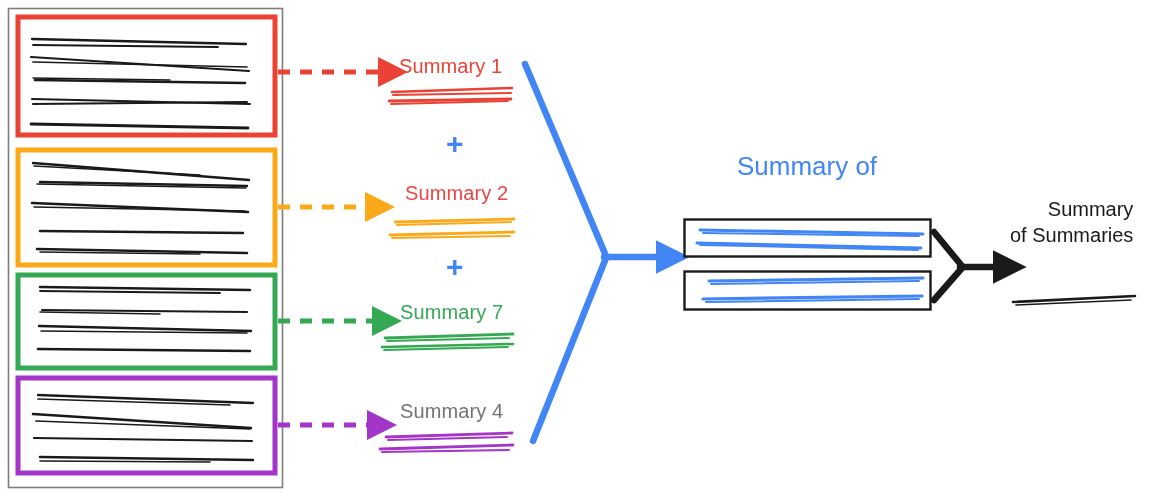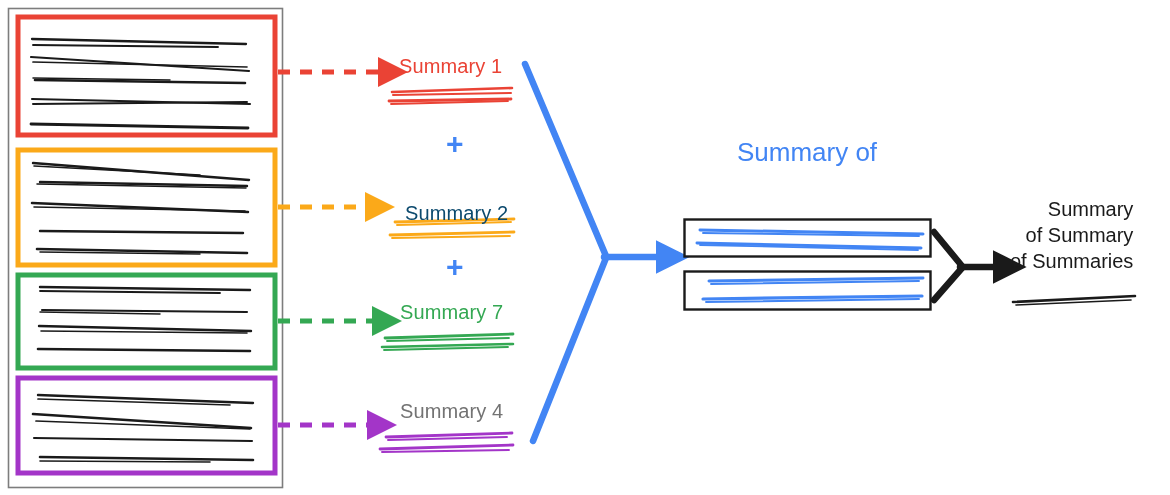--- a/index.html
+++ b/index.html
@@ -165,33 +165,32 @@
     </g>
 
     <g fill="none" stroke="#1a1a1a" stroke-linecap="round">
       <path d="M1013,302 L1135,296" stroke-width="2.6"></path>
       <path d="M1016,305 L1131,300" stroke-width="1.7"></path>
     </g>
   </svg>
 
   <div class="lbl sum-lbl" style="left:399px;top:55px;color:#EA4335;">Summary 1</div>
 
-  <div class="lbl sum-lbl" style="left:405px;top:202px;color:#0c4a6e;">Summary 2</div>
+  <div class="lbl sum-lbl" style="left:405px;top:182px;color:#ef4444;">Summary 2</div>
 
   <div class="lbl sum-lbl" style="left:400px;top:301px;color:#34A853;">Summary 7</div>
 
   <div class="lbl sum-lbl" style="left:400px;top:400px;color:#737373;">Summary 4</div>
 
   <div class="lbl" style="left:446px;top:126px;color:#4285F4;font-size:30px;font-weight:700;">+</div>
   <div class="lbl" style="left:446px;top:249px;color:#4285F4;font-size:30px;font-weight:700;">+</div>
   <div class="lbl" style="left:446px;top:360px;color:#4285F4;font-size:30px;font-weight:700;opacity:0;">+</div>
 
-  <div class="lbl sos-title" style="left:677px;top:136px;">
+  <div class="lbl sos-title" style="left:677px;top:150px;">
     <span>Summary of</span><br>
   </div>
 
   <div class="lbl final-lbl" style="left:1010px;top:196px;">
     <div>Summary</div>
-    <div>of Summary</div>
     <div>of Summaries</div>
   </div>
 
 </div>
 
 </body></html>

